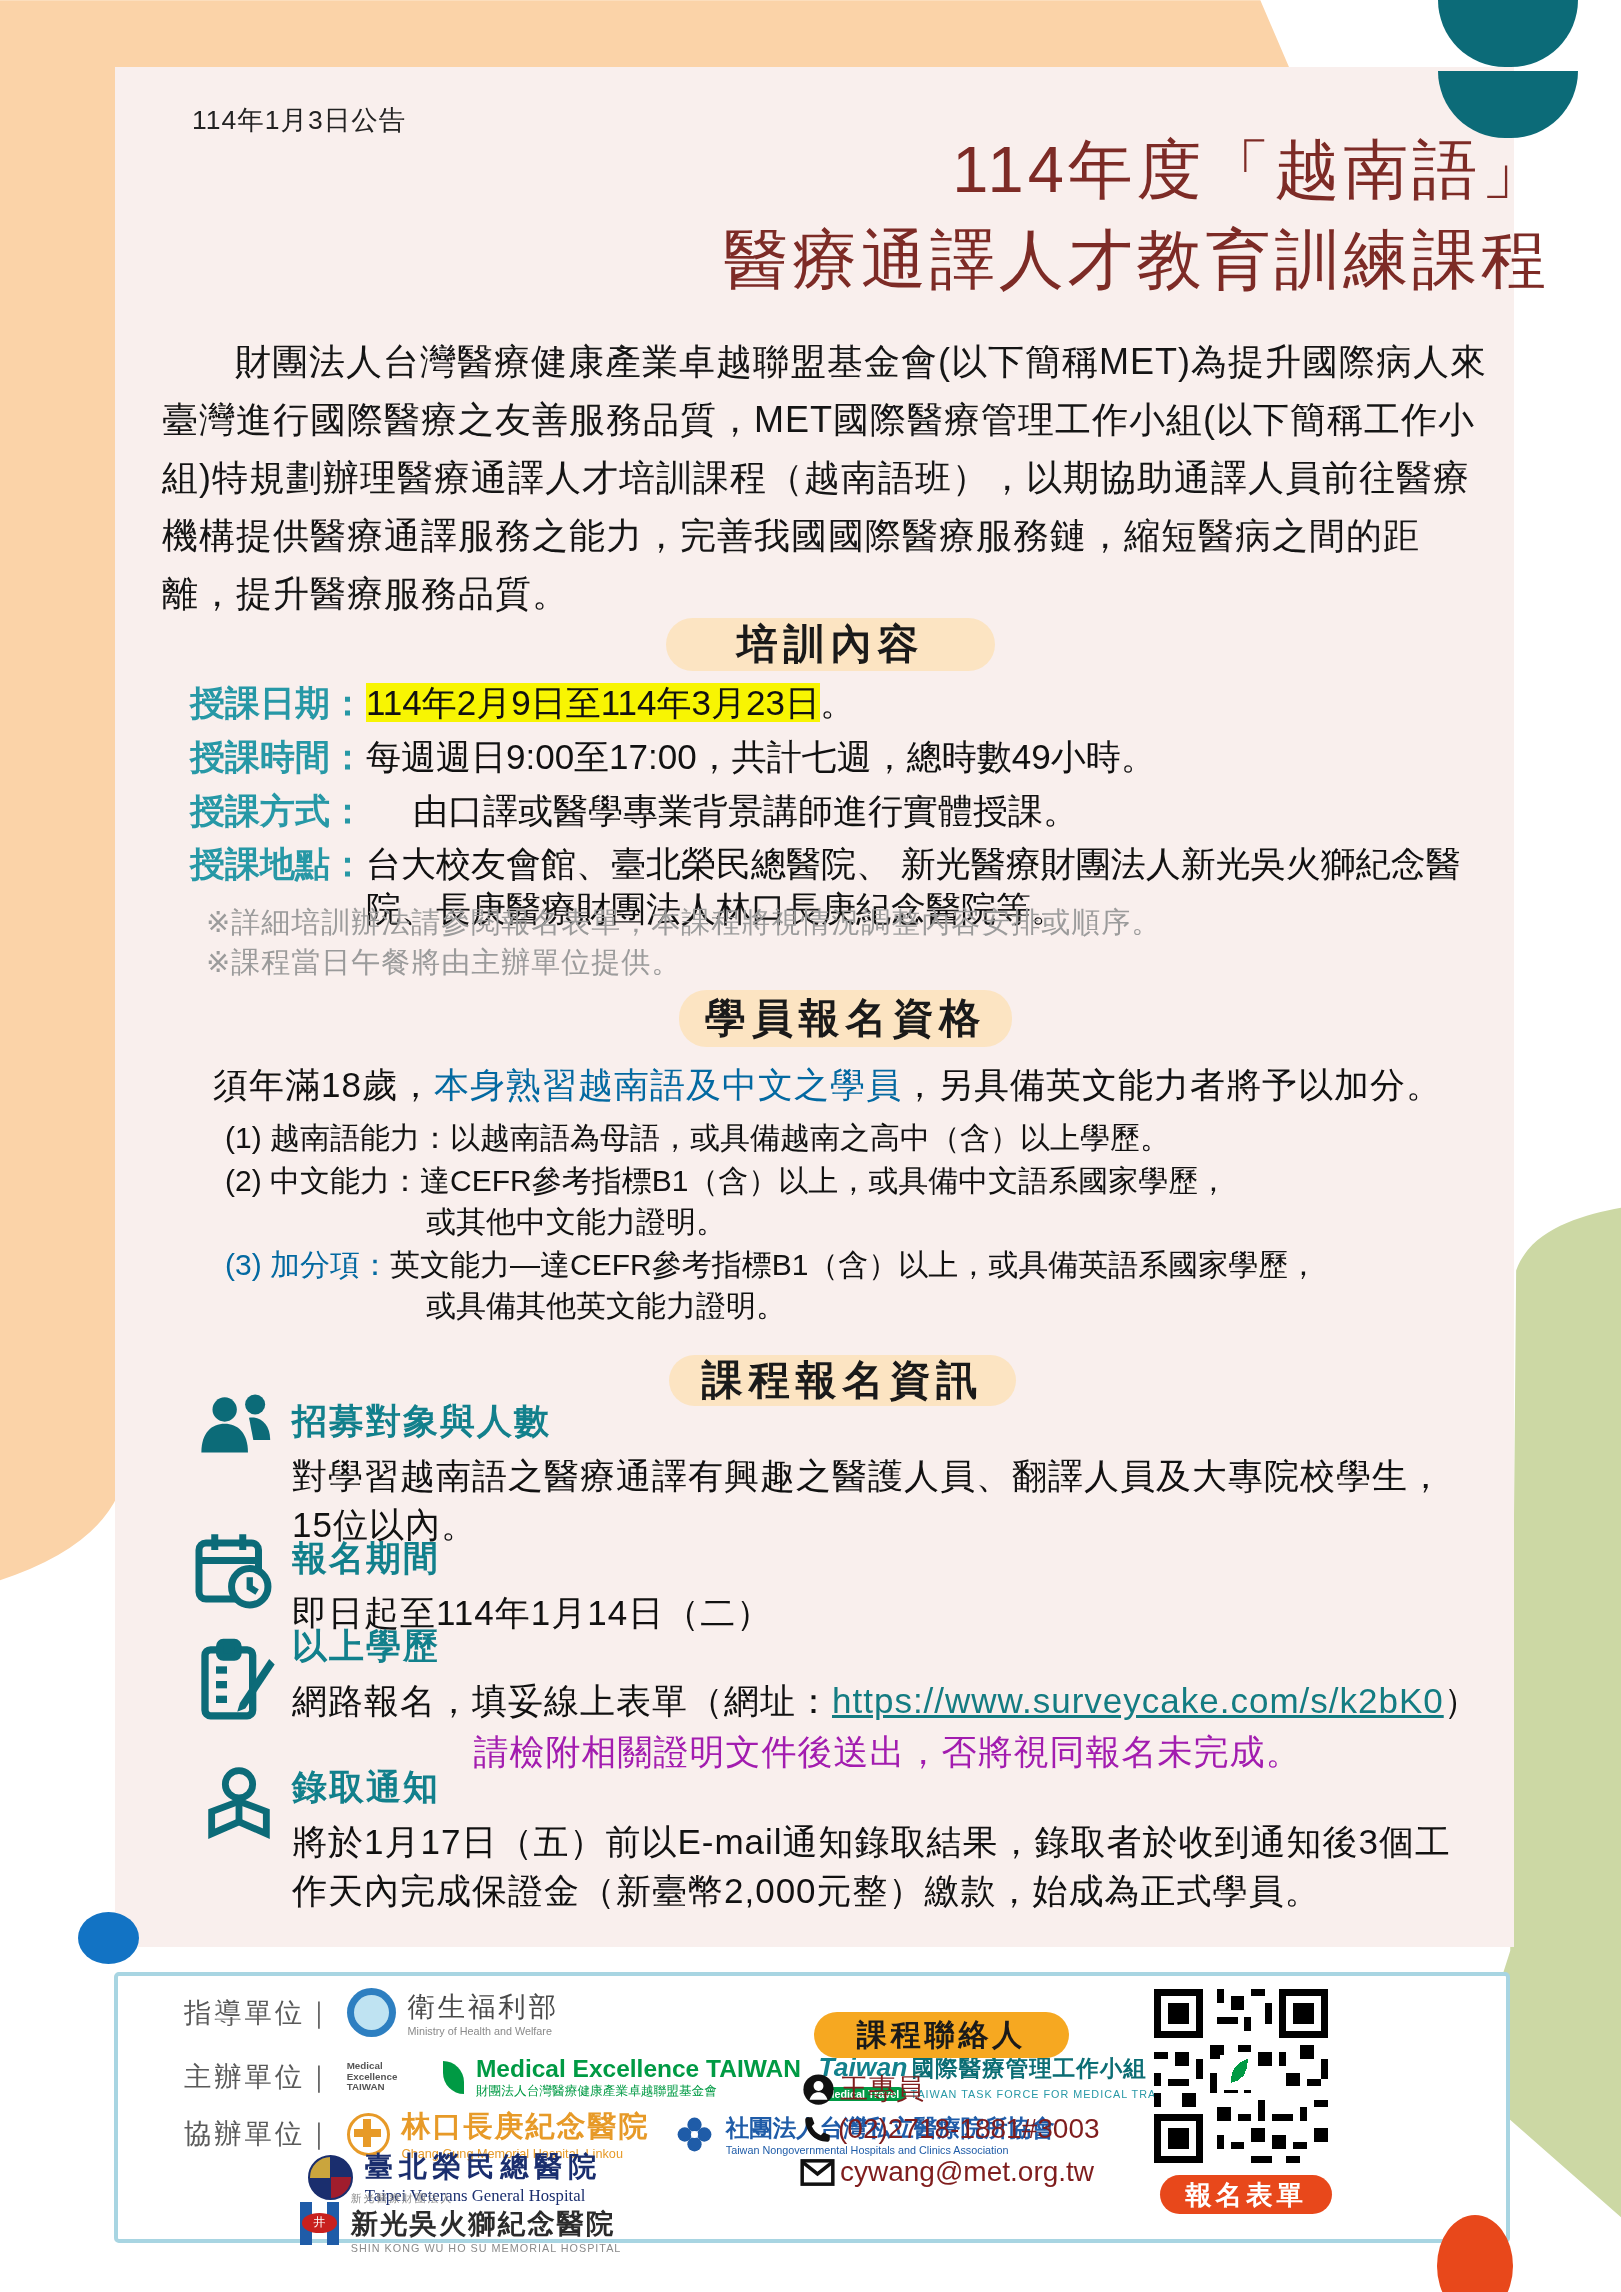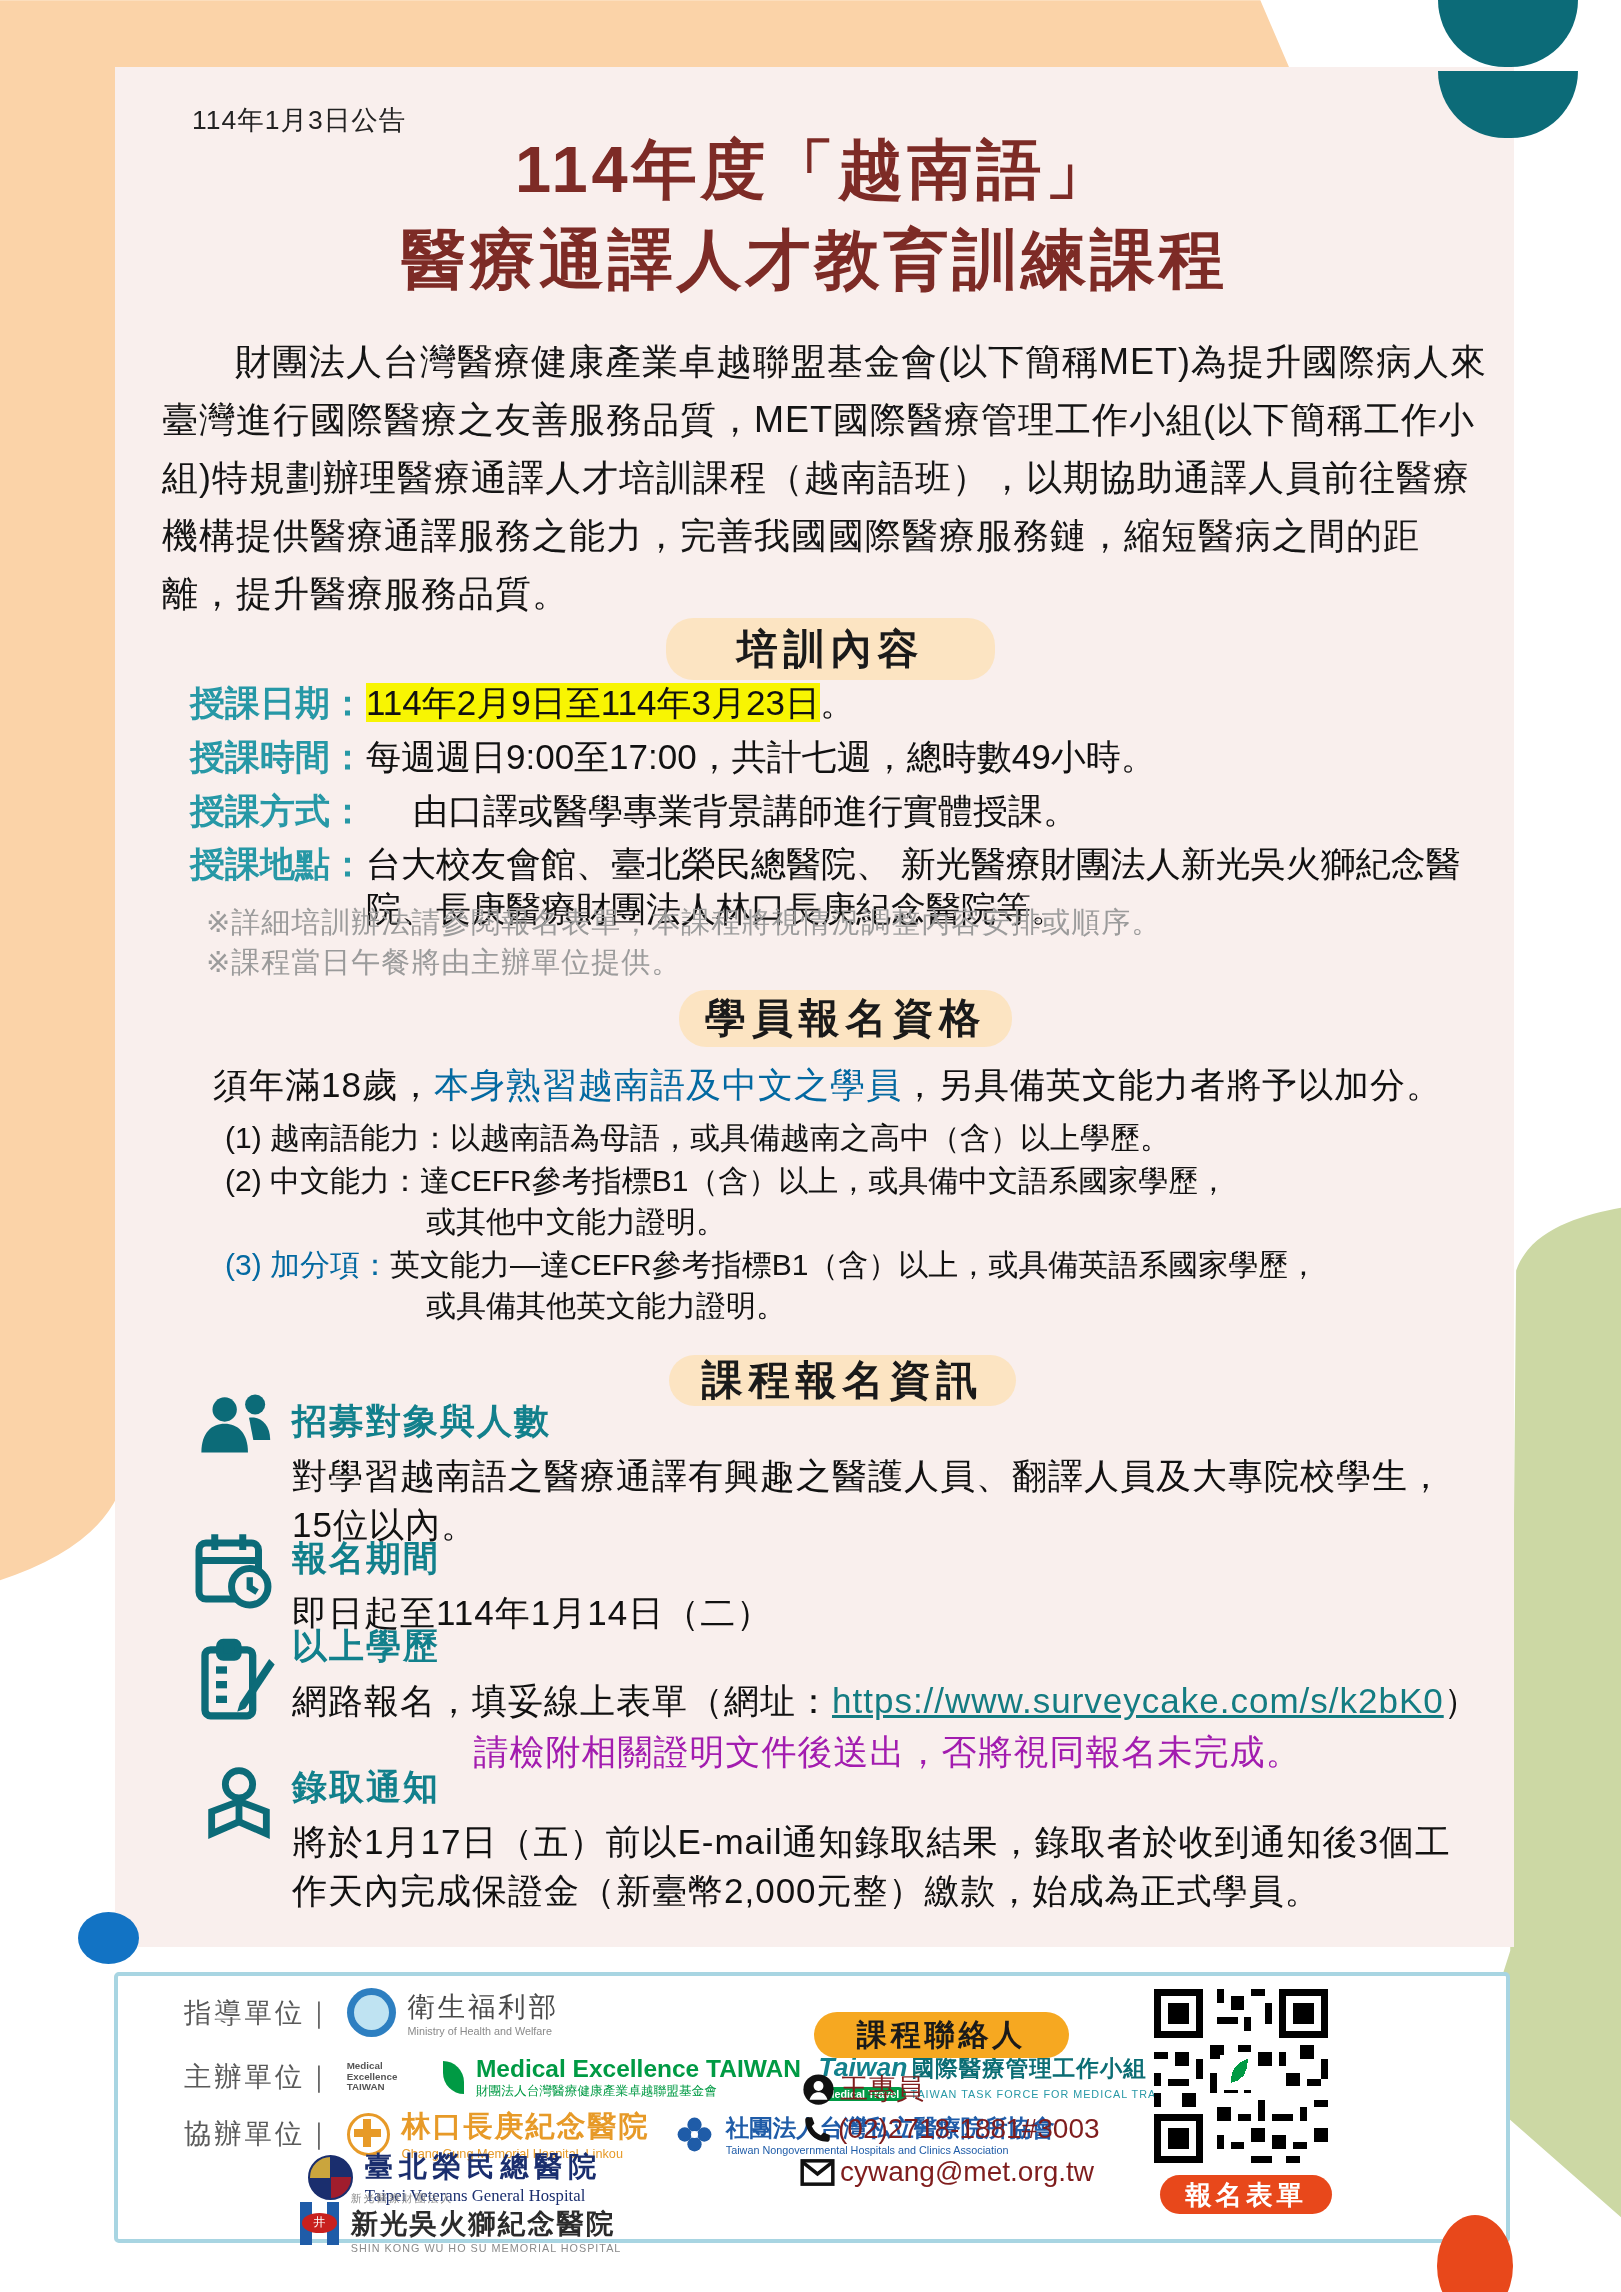--- a/index.html
+++ b/index.html
@@ -11,22 +11,22 @@
   .card{left:115px;top:67px;width:1399px;height:1880px;background:#f9efed;z-index:1;}
   .footer-card{left:114px;top:1972px;width:1396px;height:271px;background:#ffffff;
                border:4.9px solid #a8d5e2;border-radius:4.9px;z-index:2;box-sizing:border-box;}
   .z4{z-index:4;} .z5{z-index:5;}
   
   .teal-bowl{width:140px;height:67px;background:#0c6b78;border-radius:0 0 70px 70px;}
   .blue-dot{width:61px;height:52px;background:#1273c4;border-radius:50%;}
   .orange-dot{width:76px;height:102px;background:#e8481b;border-radius:50%;}
   
   .announce{font-size:26.5px;color:#222;letter-spacing:1px;}
-  .title{left:115px;width:1399px;text-align:center;font-size:65px;line-height:74px;
-         font-weight:700;color:#7d2b26;letter-spacing:3.9px;}
+  .title{left:115px;width:1399px;text-align:right;font-size:65px;line-height:74px;
+         font-weight:400;color:#7d2b26;letter-spacing:3.9px;padding-left:36px;}
   .intro{left:162px;top:333px;width:1329px;font-size:36px;line-height:58px;color:#151515;
          text-indent:73px;letter-spacing:1px;}
   .sec-pill{background:#fce4c2;border-radius:27.4px;display:flex;align-items:center;justify-content:center;
             font-size:41px;font-weight:bold;color:#1a1a1a;letter-spacing:5.9px;}
   .detail-row{display:flex;font-size:35px;line-height:45px;color:#111;}
   .detail-label{color:#2798a6;width:176px;flex:0 0 auto;font-weight:bold;}
   .detail-text{width:1147px;}
   .hl{background:#f8f502;}
   .note{font-size:29px;line-height:40px;color:#9b9b9b;letter-spacing:1px;}
   .elig-intro{font-size:35px;color:#111;letter-spacing:1px;}
@@ -98,21 +98,21 @@
   <div class="abs z4 blue-dot" style="left:78px;top:1912px;"></div>
   <div class="abs z4 orange-dot" style="left:1437px;top:2215px;"></div>
 
   <div class="abs z5 announce" style="left:192px;top:102px;">114年1月3日公告</div>
 
   <div class="abs z5 title" style="top:133px;">114年度「越南語」</div>
   <div class="abs z5 title" style="top:223px;">醫療通譯人才教育訓練課程</div>
 
   <div class="abs z5 intro">財團法人台灣醫療健康產業卓越聯盟基金會(以下簡稱MET)為提升國際病人來臺灣進行國際醫療之友善服務品質，MET國際醫療管理工作小組(以下簡稱工作小組)特規劃辦理醫療通譯人才培訓課程（越南語班），以期協助通譯人員前往醫療機構提供醫療通譯服務之能力，完善我國國際醫療服務鏈，縮短醫病之間的距離，提升醫療服務品質。</div>
 
-  <div class="abs z5 sec-pill" style="left:666px;top:618px;width:329px;height:62px;">培訓內容</div>
+  <div class="abs z5 sec-pill" style="left:666px;top:618px;width:329px;height:53px;">培訓內容</div>
 
   <div class="abs z5" style="left:190px;top:680px;">
     <div class="detail-row" style="margin-bottom:8.8px;">
       <span class="detail-label">授課日期：</span>
       <span class="detail-text"><span class="hl">114年2月9日至114年3月23日</span><span>。</span></span>
     </div>
     <div class="detail-row" style="margin-bottom:8.8px;">
       <span class="detail-label">授課時間：</span>
       <span class="detail-text">每週週日9:00至17:00，共計七週，總時數49小時。</span>
     </div>

